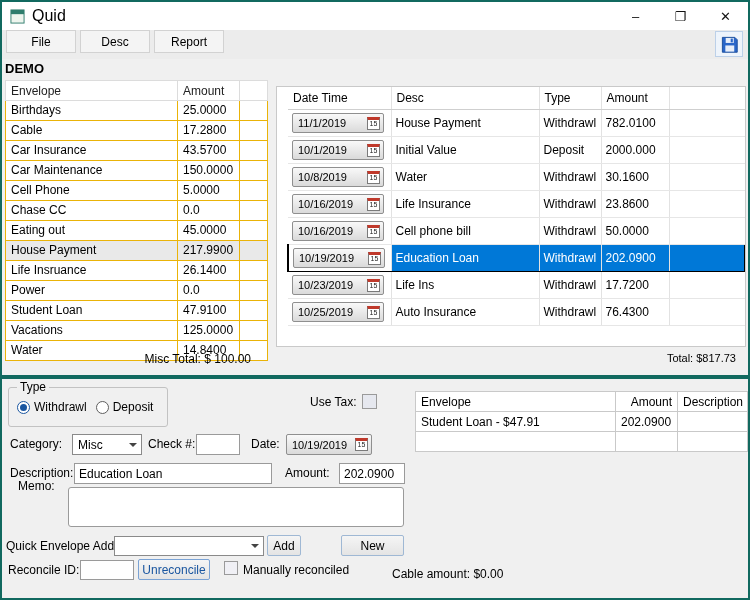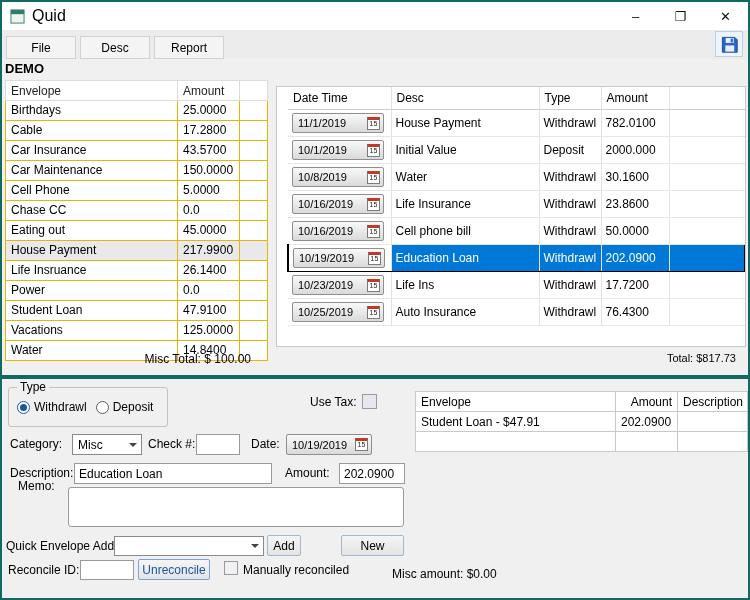--- a/index.html
+++ b/index.html
@@ -7,21 +7,21 @@
   .window{position:absolute;top:0;left:0;width:750px;height:600px;background:#f0f0f0;border:2px solid #11695f;box-sizing:border-box;}
 
   
   .titlebar{position:absolute;top:0;left:0;right:0;height:28px;background:#fff;display:flex;align-items:center;}
   .app-icon{width:15px;height:15px;margin:0 7px 0 8px;flex:0 0 auto;}
   .titlebar-title{font-size:16px;}
   .win-controls{position:absolute;right:0;top:0;height:28px;display:flex;}
   .win-btn{width:45px;height:28px;display:flex;align-items:center;justify-content:center;font-size:13px;color:#111;background:#fff;border:none;font-family:inherit;cursor:default;}
 
   
-  .menubar{position:absolute;top:28px;left:0;right:0;height:29px;background:#ececec;display:flex;align-items:flex-end;border-bottom:1px solid #e0e0e0;}
+  .menubar{position:absolute;top:28px;left:0;right:0;height:29px;background:#ececec;display:flex;align-items:flex-start;border-bottom:1px solid #e0e0e0;}
   .menu-btn{width:70px;height:23px;margin-left:4px;background:#f4f4f4;border:1px solid #d2d2d2;font-size:12px;font-family:inherit;}
   .save-btn{position:absolute;right:5px;top:1px;width:28px;height:26px;background:#eef4fb;border:1px solid #bcd0e8;display:flex;align-items:center;justify-content:center;padding:0;}
 
   
   .main-top{position:absolute;top:57px;left:0;right:0;height:316px;background:#f0f0f0;}
 
   
   .left-panel{position:absolute;left:0;top:0;width:268px;height:100%;}
   .demo-label{position:absolute;left:3px;top:2px;font-size:13px;font-weight:700;}
   .env-table{position:absolute;left:3px;top:21px;width:262px;border-collapse:collapse;background:#fff;table-layout:fixed;font-size:12px;}
@@ -390,16 +390,16 @@
     </div>
     <button class="btn" style="left:265px;top:156px;width:34px;height:21px;">Add</button>
     <button class="btn" style="left:339px;top:156px;width:63px;height:21px;">New</button>
 
     <span class="form-label" style="left:6px;top:184px;">Reconcile ID:</span>
     <input class="tb" style="left: 78px; top: 181px; width: 54px; height: 20px;" value="">
     <button class="btn btn-unrec" style="left:136px;top:180px;width:72px;height:21px;">Unreconcile</button>
     <span class="checkbox" style="left:222px;top:182px;width:14px;height:14px;background:#f0f0f5;"></span>
     <span class="form-label" style="left:241px;top:184px;">Manually reconciled</span>
 
-    <span class="misc-amount">Misc amount: $0.00</span>
+    <span class="misc-amount">Cable amount: $0.00</span>
   </div>
 
 </div>
 
 </body></html>

